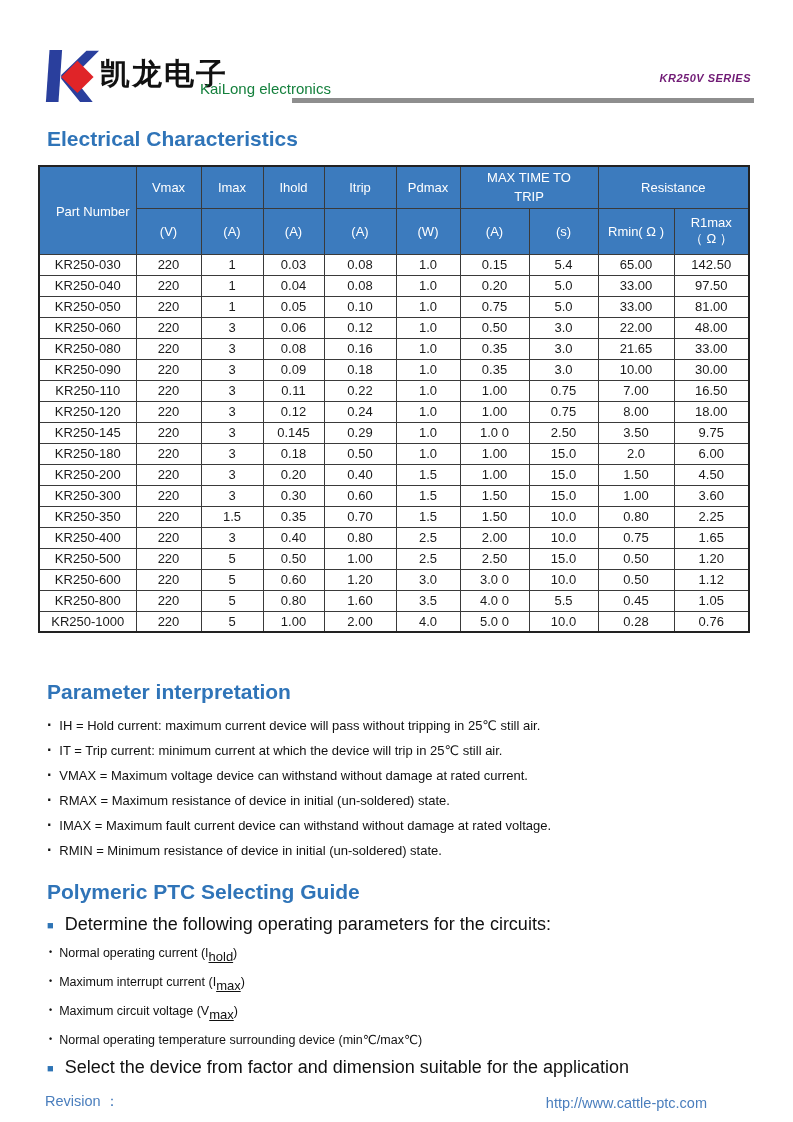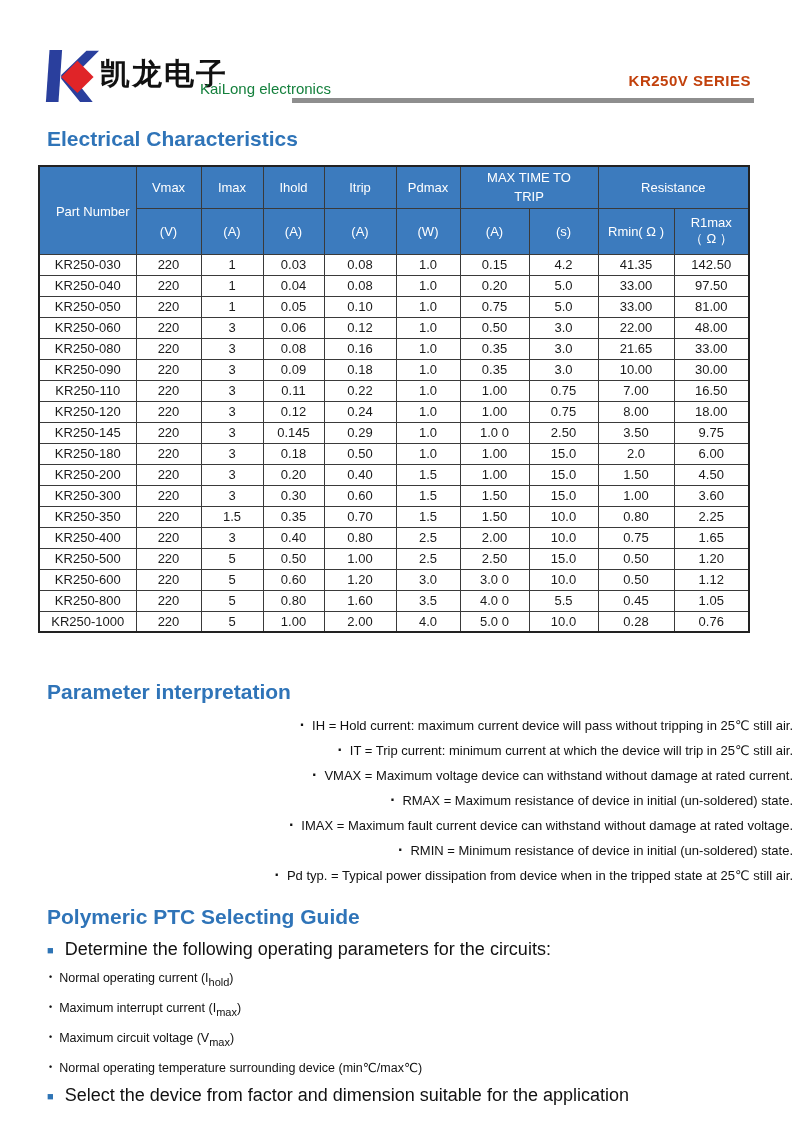--- a/index.html
+++ b/index.html
@@ -14,21 +14,21 @@
   .hdr { position:relative; margin-top:46px; height:64px; }
   .logo { position:absolute; left:45px; top:0; width:54px; height:60px; }
   .brand-cn {
     position:absolute; left:100px; top:8px;
     font-family:"DejaVu Serif",serif; font-weight:bold; 
     font-size:30px; color:#111; letter-spacing:2px; white-space:nowrap;
   }
   .brand-en { position:absolute; left:200px; top:34px; font-size:15px; color:#15803d; }
   .series {
     position:absolute; right:42px; top:26px;
-    font-size:15px; font-weight:bold; color:#c2410c; letter-spacing:.5px;
+    font-size:11px; font-weight:bold; color:#701a75; letter-spacing:.5px;font-style:italic;
   }
   .rule { position:absolute; left:292px; top:52px; width:462px; height:5px; background:#8e8e8e; }
 
   
   .sec-title {
     margin-left:47px; font-size:21px; font-weight:bold; color:#2f74b8;
   }
   .t1 { margin-top:17px; }
 
   
@@ -49,31 +49,31 @@
   th.part-h {
     text-align:left; vertical-align:top; padding:5px 0 0 10px; line-height:1.6;
   }
   th .wrapcap { display:inline-block; max-width:104px; line-height:1.5; }
   table.spec tbody td { height:21px; background:#fff; }
   table.spec tbody td:first-child { }
 
   
   .param-title { margin-top:47px; }
   ul.plain { list-style:none; margin:9px 0 0 47px; }
-  ul.plain li { font-size:13px; line-height:24px; color:#111;text-align:right; }
+  ul.plain li { font-size:13px; line-height:24px; color:#111; }
   ul.plain li::before { content:"·"; font-weight:bold; font-size:16px; margin-right:7px; }
 
   
   .guide-title { margin-top:17px; }
   .sq-line { margin:9px 0 0 47px; font-size:18px; line-height:22px; color:#111; }
   .sq-line::before { content:"■"; color:#2e74b5; font-size:11px; margin-right:11px; vertical-align:1px; }
   ul.guide { list-style:none; margin:4px 0 0 49px; }
   ul.guide li { font-size:12.5px; line-height:25.5px; color:#111; }
   ul.guide li::before { content:"•"; font-size:9px; font-weight:bold; vertical-align:2px; margin-right:7px; }
-  ul.guide sub { font-size:11px; }
+  ul.guide sub { font-size:13px;text-decoration:underline; }
 
   
   .footer {
     margin-top:13px; display:flex; justify-content:space-between;
     padding:0 86px 0 45px; font-size:14.5px; color:#4a7ebd;align-items:flex-end;
   }
   .footer a { color:#4a7ebd; text-decoration:none; }
 </style>
 </head>
 <body>
@@ -131,22 +131,22 @@
   </thead>
   <tbody>
       <tr>
         <td>KR250-030</td>
         <td>220</td>
         <td>1</td>
         <td>0.03</td>
         <td>0.08</td>
         <td>1.0</td>
         <td>0.15</td>
-        <td>4.2</td>
-        <td>41.35</td>
+        <td>5.4</td>
+        <td>65.00</td>
         <td>142.50</td>
       </tr>
       <tr>
         <td>KR250-040</td>
         <td>220</td>
         <td>1</td>
         <td>0.04</td>
         <td>0.08</td>
         <td>1.0</td>
         <td>0.20</td>
@@ -350,21 +350,20 @@
 </table>
 
 <div class="sec-title param-title">Parameter interpretation</div>
 <ul class="plain">
     <li>IH = Hold current: maximum current device will pass without tripping in 25℃  still air.</li>
     <li>IT = Trip current: minimum current at which the device will trip in 25℃  still air.</li>
     <li>VMAX = Maximum voltage device can withstand without damage at rated current.</li>
     <li>RMAX = Maximum resistance of device in initial (un-soldered) state.</li>
     <li>IMAX = Maximum fault current device can withstand without damage at rated voltage.</li>
     <li>RMIN = Minimum resistance of device in initial (un-soldered) state.</li>
-    <li>Pd typ. = Typical power dissipation from device when in the tripped state at 25℃  still air.</li>
   </ul>
 
 <div class="sec-title guide-title">Polymeric PTC Selecting Guide</div>
 <div class="sq-line">Determine the following operating parameters for the circuits:</div>
 <ul class="guide">
     <li>Normal operating current (I<sub>hold</sub>)</li>
     <li>Maximum interrupt current (I<sub>max</sub>)</li>
     <li>Maximum circuit voltage (V<sub>max</sub>)</li>
     <li>Normal operating temperature surrounding device (min℃/max℃)</li>
   </ul>

